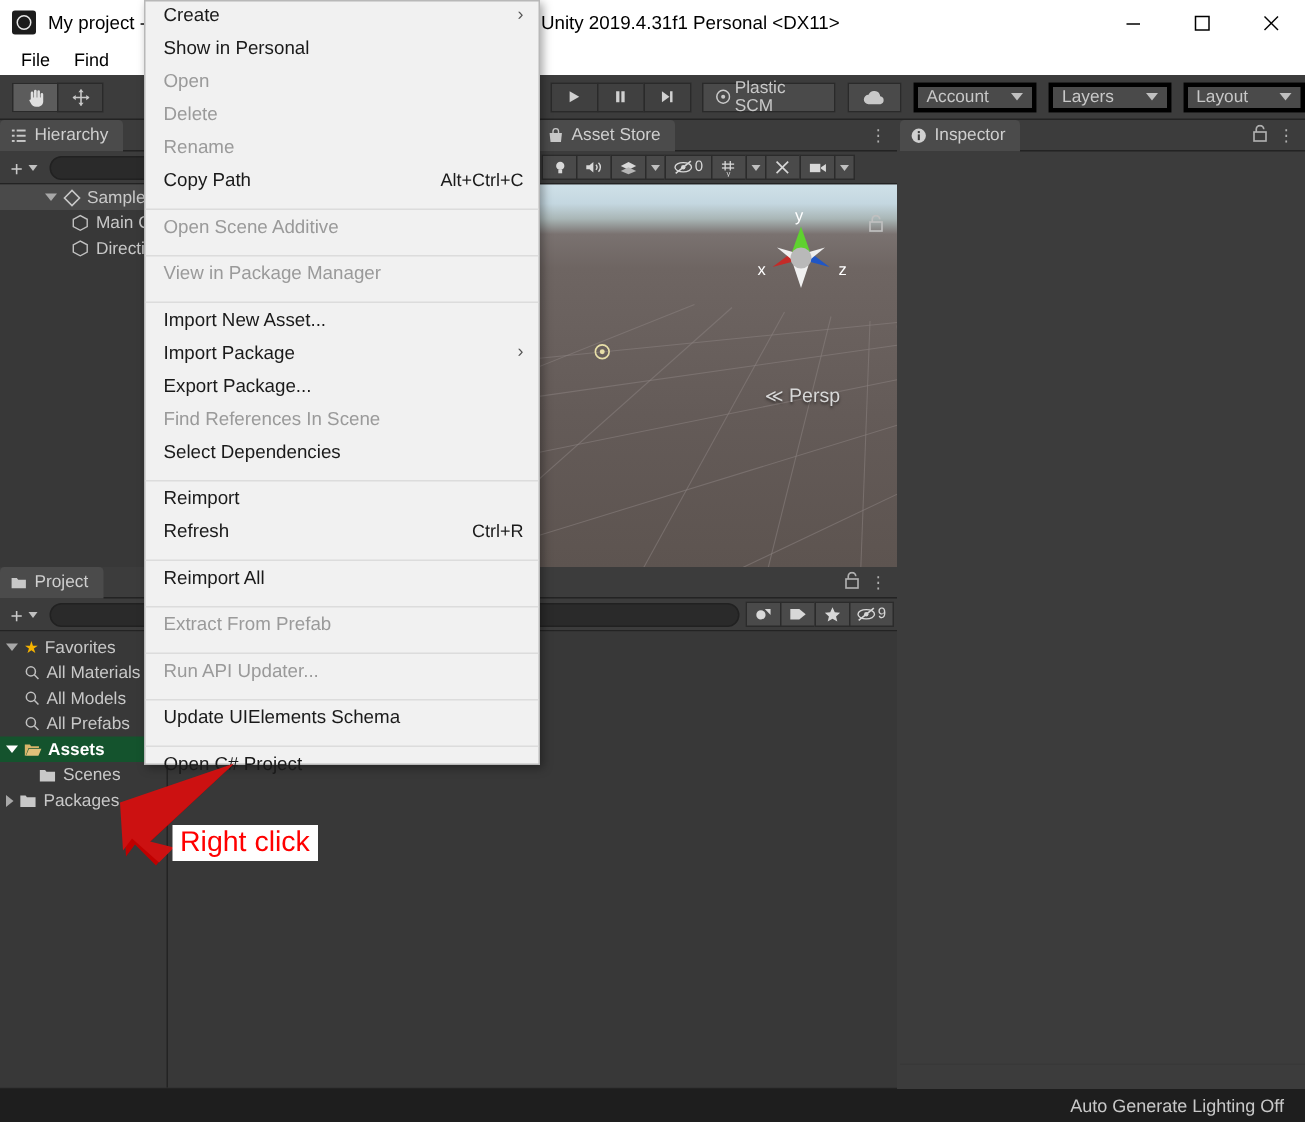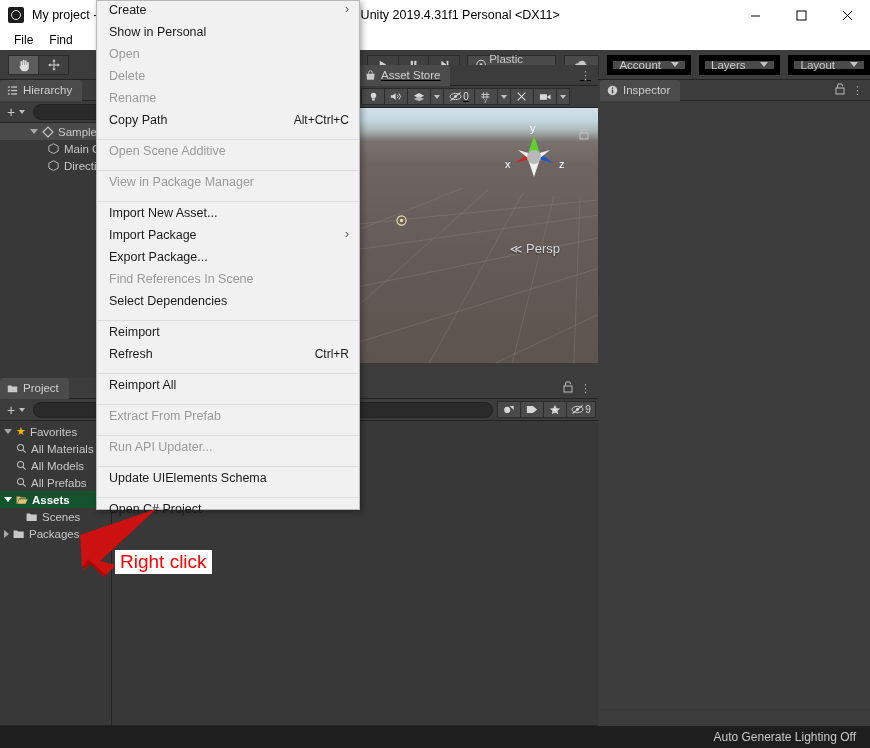--- a/index.html
+++ b/index.html
@@ -86,21 +86,21 @@
     height: 20px; background: #4a4a4a; border: 1px solid #2a2a2a;
     display: flex; align-items: center; padding: 0 8px;
     color: #c8c8c8; font-size: 11.5px; margin-left: 8px;
   }
   .cloud-btn {
     width: 38px; height: 20px; background: #4a4a4a; border: 1px solid #2a2a2a;
     display: flex; align-items: center; justify-content: center;
     color: #c8c8c8; margin-left: 8px;
   }
   .dropdown-btn {
-    height: 20px; background: #4a4a4a; border: 6px solid #000000;
+    height: 20px; background: #4a4a4a; border: 3px solid #000000;
     display: flex; align-items: center; justify-content: space-between;
     color: #c8c8c8; font-size: 11.5px; padding: 0 6px; margin-left: 8px;
   }
   .caret {
     width: 0; height: 0; border-left: 4px solid transparent;
     border-right: 4px solid transparent; border-top: 5px solid #c0c0c0;
     margin-left: 10px;
   }
   .caret.sm { border-left-width:3px; border-right-width:3px; border-top-width:4px; margin-left:4px;}
 
@@ -193,21 +193,21 @@
   .zoom-track {
     position: absolute; top: 5px; left: 0; width: 58px; height: 2px;
     background: #6a6a6a; border-radius: 1px;
   }
   .zoom-knob {
     position: absolute; top: 1px; left: 28px; width: 11px; height: 11px;
     border-radius: 50%; background: #9a9a9a;
   }
 
   
-  #scene { left: 358px; top: 65px; width: 240px; height: 298px; text-decoration: underline; }
+  #scene { left: 358px; top: 80px; width: 240px; height: 298px; }
   .scene-view {
     position: relative; height: 255px; overflow: hidden;
     background: linear-gradient(to bottom,
       #cfe0e8 0%, #c4d7e0 5%, #a9b6b6 9%, #7a7270 13%, #6e6562 22%, #645b58 60%, #5d5450 100%);
   }
   .grid-svg { position: absolute; inset: 0; }
   .persp-label {
     position: absolute; right: 38px; top: 133px;
     color: #d8d8d8; font-size: 13px; text-shadow: 0 1px 2px #00000088;
   }

